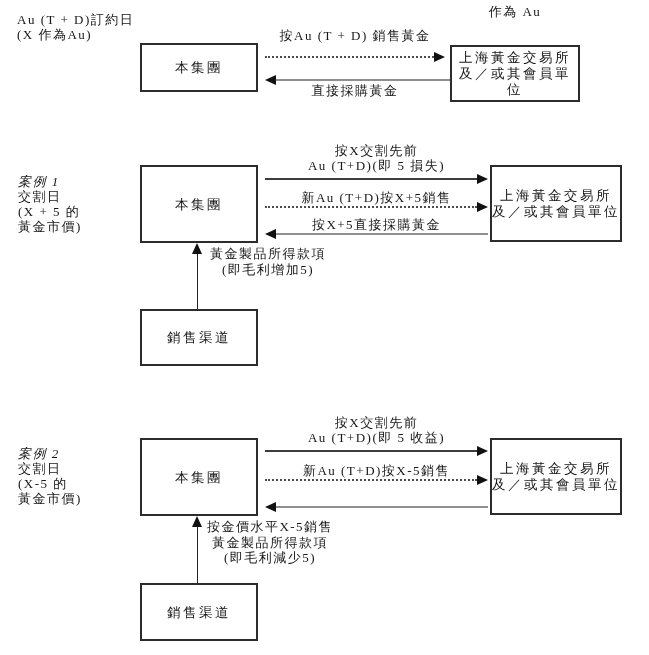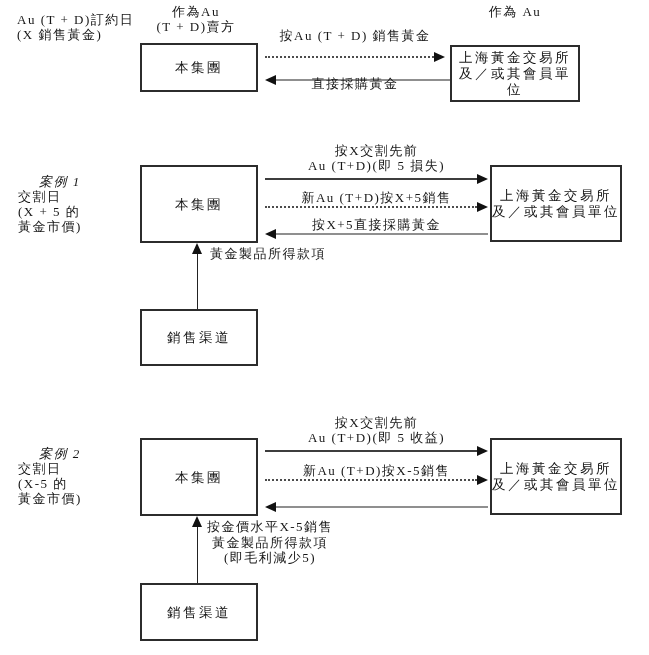--- a/index.html
+++ b/index.html
@@ -3,21 +3,21 @@
 <meta charset="utf-8">
 <style>
   html,body{margin:0;padding:0;background:#fff;}
   .canvas{
     position:relative;width:649px;height:655px;background:#ffffff;
     font-family:Liberation Serif, serif;color:#161616;
     overflow:hidden;
   }
   .t{position:absolute;font-size:13px;letter-spacing:1.5px;line-height:15px;white-space:nowrap;}
   .tc{text-align:center;white-space:normal;}
-  .it{font-style:italic;margin-left:21px;}
+  .it{font-style:italic;}
   .box{
     position:absolute;background:#fff;border:2px solid #2c2c2c;
     display:flex;flex-direction:column;align-items:center;justify-content:center;
     text-align:center;font-size:13.5px;letter-spacing:2.5px;line-height:17px;
     box-sizing:content-box;
   }
   .ln{position:absolute;height:0;}
   .ln.solid{border-top:2px solid #3d3d3d;}
   .ln.gray{border-top:2px solid #8f8f8f;}
   .ln.dot{border-top:2px dotted #4c4c4c;}
@@ -27,48 +27,44 @@
   .ah.l{border-right:11px solid #111;border-top:5px solid transparent;border-bottom:5px solid transparent;}
   .ah.u{border-bottom:11px solid #111;border-left:5px solid transparent;border-right:5px solid transparent;}
 </style>
 </head>
 <body>
 
 <div class="canvas">
 
   <div class="t" style="left:17px;top:12px;">
     <div>Au (T + D)訂約日</div>
-    <div>(X 銷售黃金)</div>
+    <div>(X 作為Au)</div>
   </div>
 
-  <div class="t tc" style="left:136px;top:4px;width:120px;">
-    <div>作為Au</div>
-    <div>(T + D)賣方</div>
-  </div>
 
   <div class="t tc" style="left:455px;top:4px;width:120px;">
     <div>作為 Au</div>
   </div>
 
   <div class="box" style="left:140px;top:43px;width:114px;height:45px;">
     <div>本集團</div>
   </div>
 
   <div class="box" style="left:450px;top:45px;width:126px;height:53px;line-height:16px;">
     <div>上海黃金交易所</div>
     <div>及／或其會員單位</div>
   </div>
 
   <div class="t tc" style="left:260px;top:28px;width:190px;">按Au (T + D) 銷售黃金</div>
   <div class="ln dot" style="left:265px;top:56px;width:172px;"></div>
   <div class="ah r" style="left:434px;top:52px;"></div>
 
   <div class="ln gray" style="left:276px;top:79px;width:174px;"></div>
   <div class="ah l" style="left:265px;top:75px;"></div>
-  <div class="t tc" style="left:260px;top:76px;width:190px;">直接採購黃金</div>
+  <div class="t tc" style="left:260px;top:83px;width:190px;">直接採購黃金</div>
 
   <div class="t" style="left:18px;top:174px;">
     <div class="it">案例 1</div>
     <div>交割日</div>
     <div>(X + 5 的</div>
     <div>黃金市價)</div>
   </div>
 
   <div class="box" style="left:140px;top:165px;width:114px;height:74px;">
     <div>本集團</div>
@@ -91,20 +87,21 @@
   <div class="ah r" style="left:477px;top:202px;"></div>
 
   <div class="t tc" style="left:265px;top:217px;width:223px;">按X+5直接採購黃金</div>
   <div class="ln gray" style="left:276px;top:233px;width:212px;"></div>
   <div class="ah l" style="left:265px;top:229px;"></div>
 
   <div class="vln" style="left:197px;top:253px;height:56px;"></div>
   <div class="ah u" style="left:192px;top:243px;"></div>
   <div class="t tc" style="left:200px;top:246px;width:136px;line-height:15.5px;">
     <div>黃金製品所得款項</div>
+    <div>(即毛利增加5)</div>
   </div>
 
   <div class="box" style="left:140px;top:309px;width:114px;height:53px;">
     <div>銷售渠道</div>
   </div>
 
   <div class="t" style="left:18px;top:446px;">
     <div class="it">案例 2</div>
     <div>交割日</div>
     <div>(X-5 的</div>

